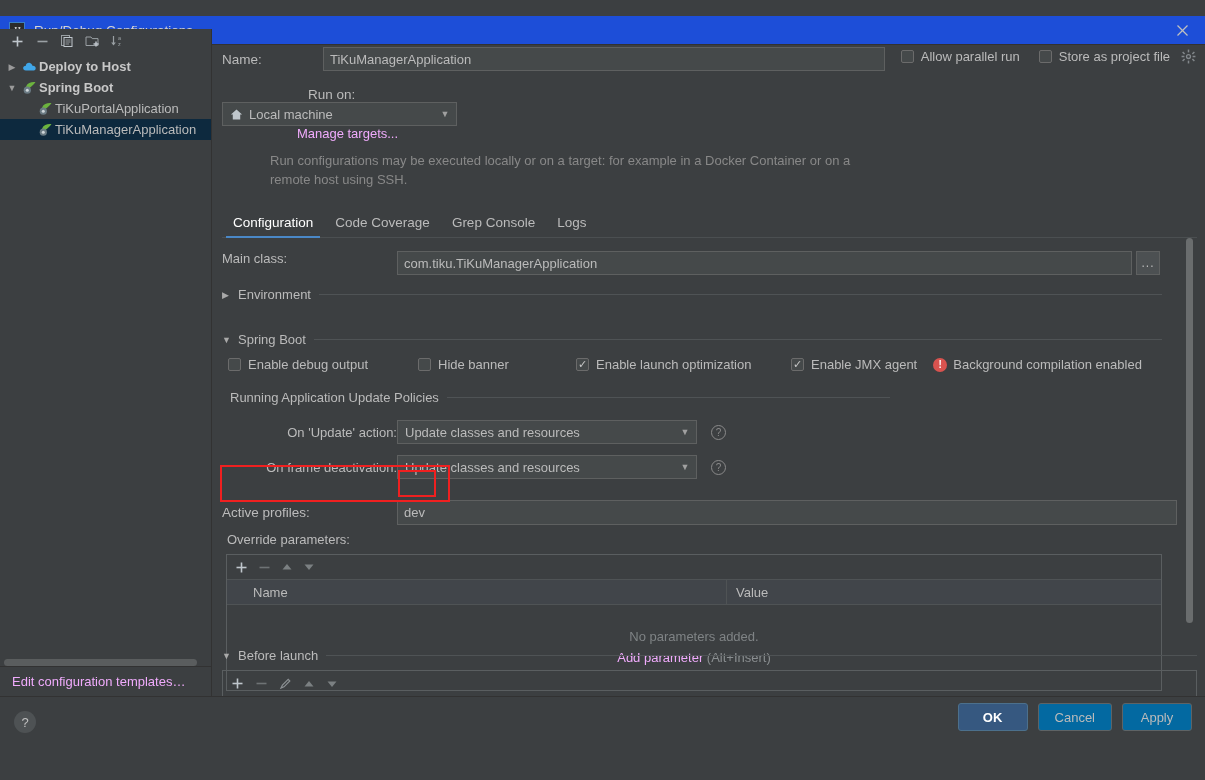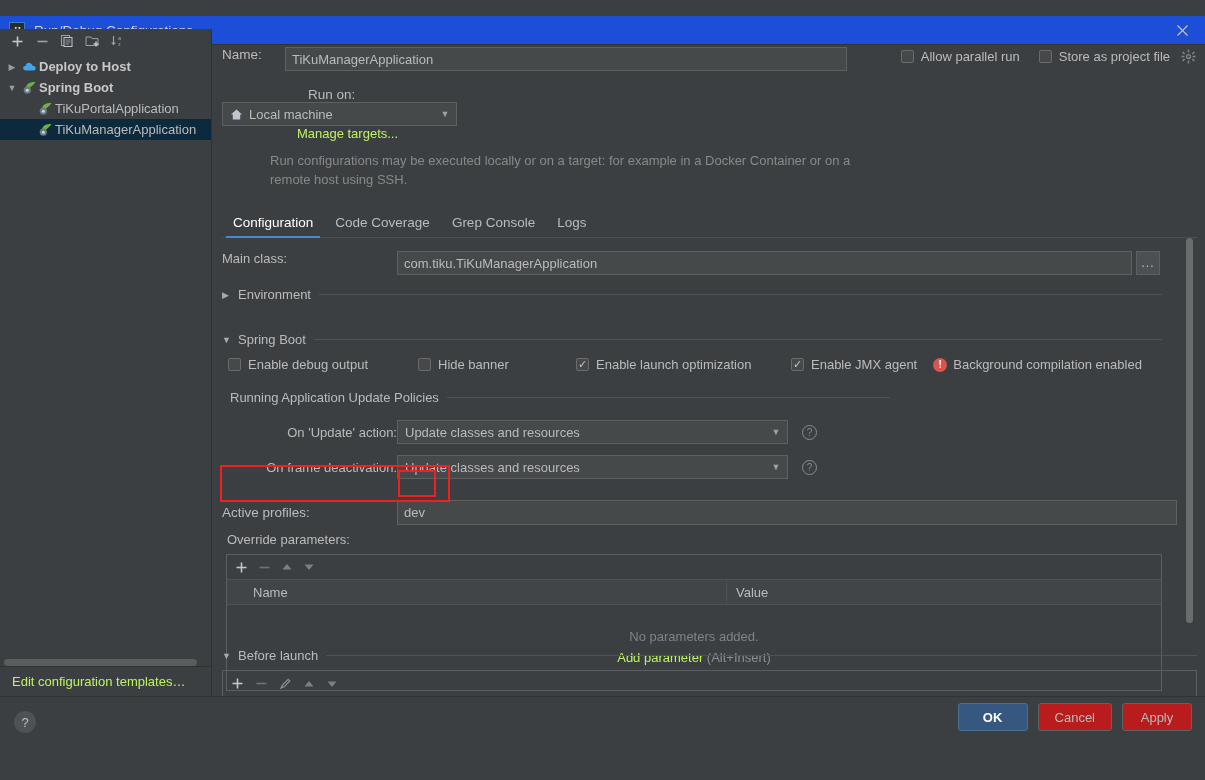--- a/index.html
+++ b/index.html
@@ -58,27 +58,27 @@
   .tree-row.child { padding-left: 36px; }
 
   .side-hscroll {
     position: absolute; left: 4px; bottom: 30px; width: 193px; height: 7px;
     background: #5a5d5e; border-radius: 4px;
   }
   .side-footer {
     position: absolute; left: 0; bottom: 0; width: 212px; height: 30px;
     border-top: 1px solid #323232; display: flex; align-items: center; padding-left: 12px;
   }
-  .link { color: #bef264; cursor: pointer; font-size: 13px; }
+  .link { color: #f0abfc; cursor: pointer; font-size: 13px; }
 
   
   .content { position: absolute; left: 213px; top: 29px; width: 992px; height: 667px; }
   .lbl { color: #bbbbbb; }
 
-  .name-row { position: absolute; left: 9px; top: 18px; width: 975px; display: flex; align-items: flex-start; }
+  .name-row { position: absolute; left: 9px; top: 18px; width: 975px; display: flex; align-items: center; gap: 38px; }
   .name-label { width: 63px; font-size: 13.5px; }
   .txtfield {
     background: #45494a; border: 1px solid #5e6060; color: #bbbbbb;
     height: 24px; padding: 0 6px; display: flex; align-items: center;
     font-size: 13px; font-family: "Liberation Sans", sans-serif;
   }
   .name-input { width: 562px; }
 
   .topchecks { position: absolute; right: 9px; top: 20px; display: flex; align-items: center; gap: 19px; }
   .chk { display: flex; align-items: center; gap: 7px; cursor: pointer; }
@@ -157,21 +157,21 @@
     width: 14px; height: 14px; border-radius: 50%; background: #d9534f;
     color: #ffffff; font-size: 10px; font-weight: bold; display: flex;
     align-items: center; justify-content: center; line-height: 1; margin-right: 6px;
   }
 
   .subsect { position: absolute; left: 8px; top: 152px; width: 660px; display: flex; align-items: center; }
   .subsect .sect-title { font-size: 13px; }
 
   .policy-row { position: absolute; display: flex; align-items: center; }
   .policy-label { width: 175px; padding-left: 26px; font-size: 13px; text-align: right; }
-  .policy-combo { width: 391px; text-align: center; }
+  .policy-combo { width: 300px; text-align: center; }
   .help-ico {
     width: 15px; height: 15px; border-radius: 50%; border: 1px solid #8a8a8a;
     color: #8a8a8a; font-size: 10px; display: flex; align-items: center;
     justify-content: center; margin-left: 14px; cursor: pointer;
   }
 
   .profiles-row { position: absolute; left: 0px; top: 262px; width: 955px; display: flex; align-items: center; }
   .profiles-label { width: 175px; font-size: 13.5px; padding-left: 0px; }
   .profiles-input { flex: 1; height: 25px; }
 
@@ -217,21 +217,21 @@
   .help-btn {
     position: absolute; left: 14px; top: 14px; width: 22px; height: 22px;
     border-radius: 50%; background: #4e5254; color: #c0c0c0;
     display: flex; align-items: center; justify-content: center;
     font-size: 13px; cursor: pointer;
   }
   .btns { position: absolute; right: 13px; top: 6px; display: flex; gap: 10px; }
   .btn {
     min-width: 70px; height: 28px; padding: 0 16px; border-radius: 3px;
     display: flex; align-items: center; justify-content: center;
-    background: #b91c1c; border: 1px solid #5e6365; color: #bbbbbb;
+    background: #0369a1; border: 1px solid #5e6365; color: #bbbbbb;
     font-size: 13px; cursor: pointer;
   }
   .btn.primary { background: #365880; border: 1px solid #4c708c; color: #ffffff; font-weight: bold; }
 
   
   .anno { position: absolute; border: 2px solid #f02020; pointer-events: none; z-index: 50; }
   .anno-big { left: 220px; top: 465px; width: 230px; height: 37px; }
   .anno-small { left: 398px; top: 470px; width: 38px; height: 27px; }
 </style>
 </head>

